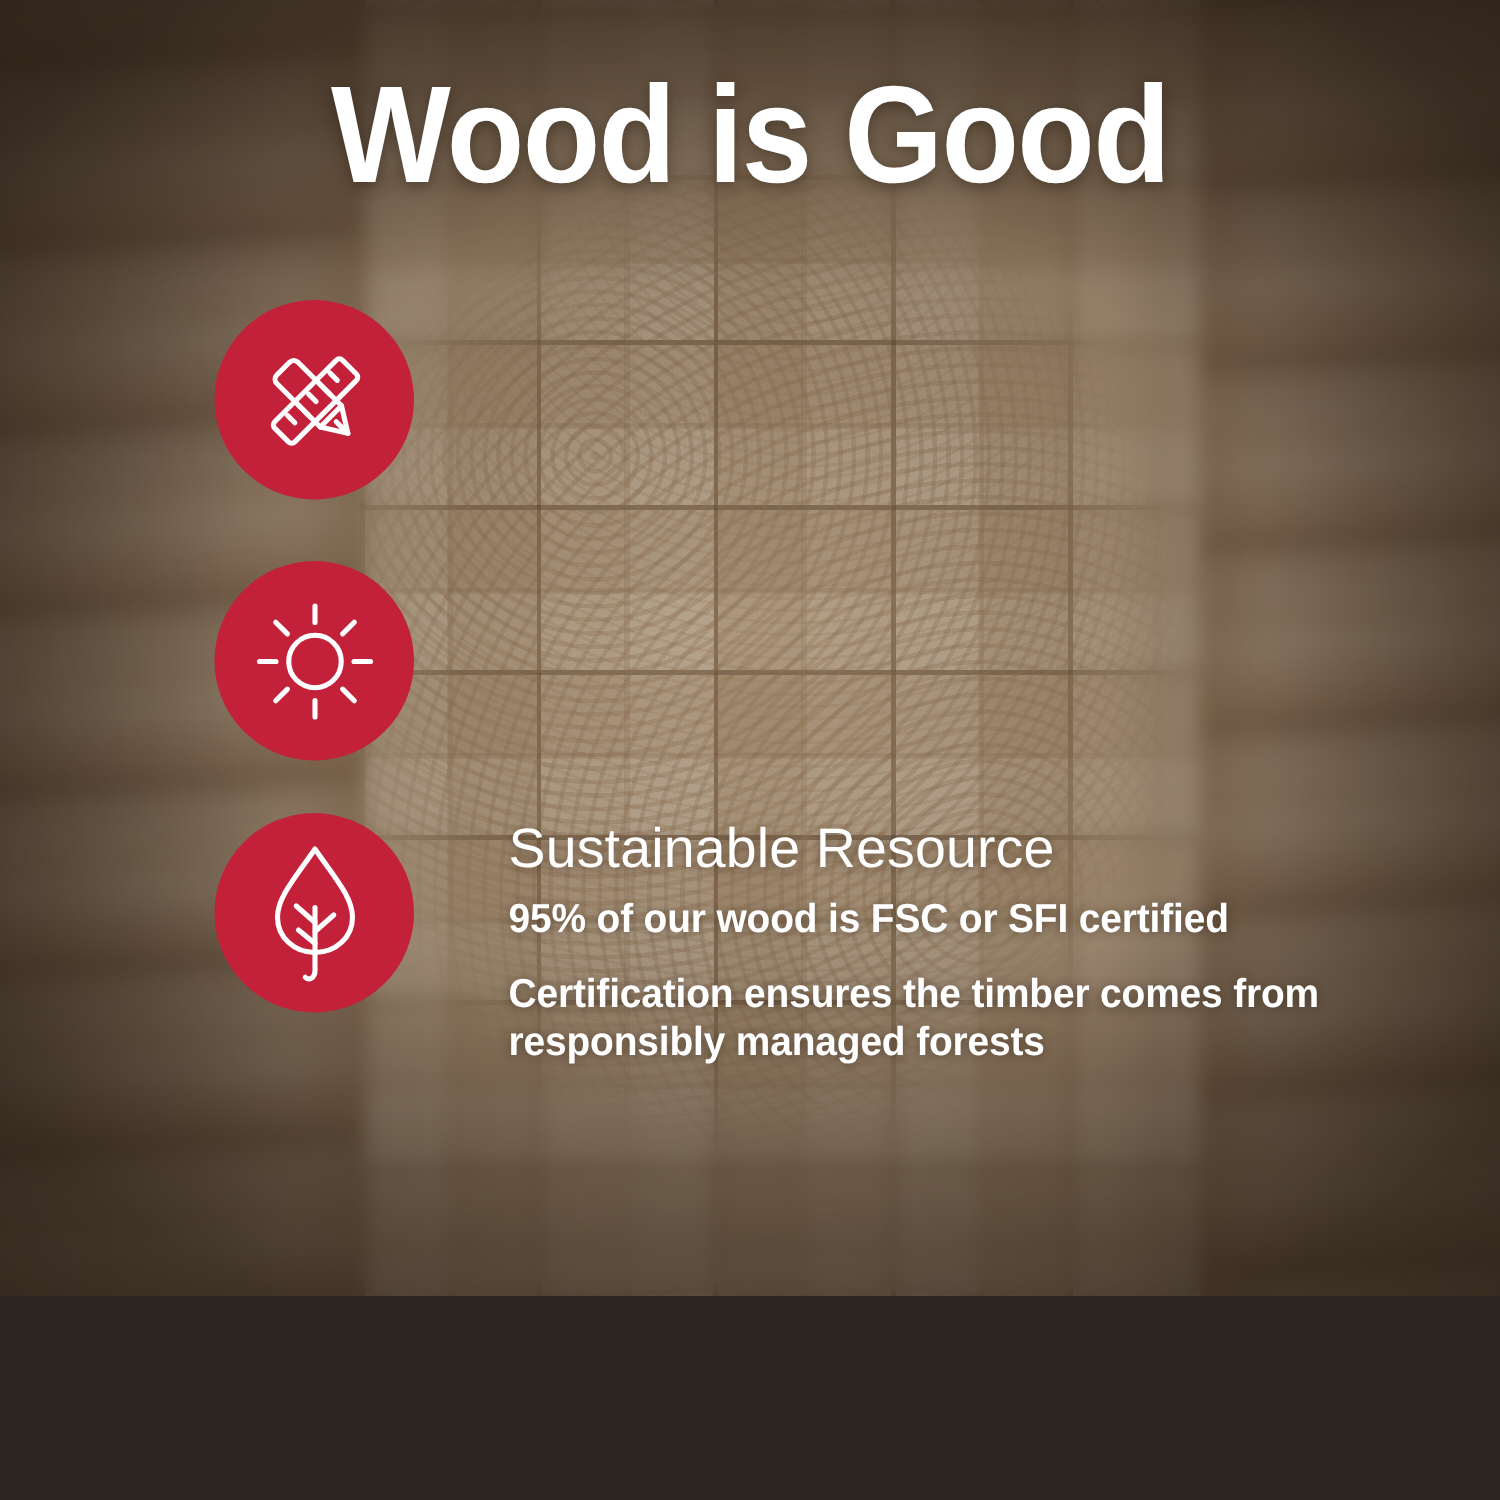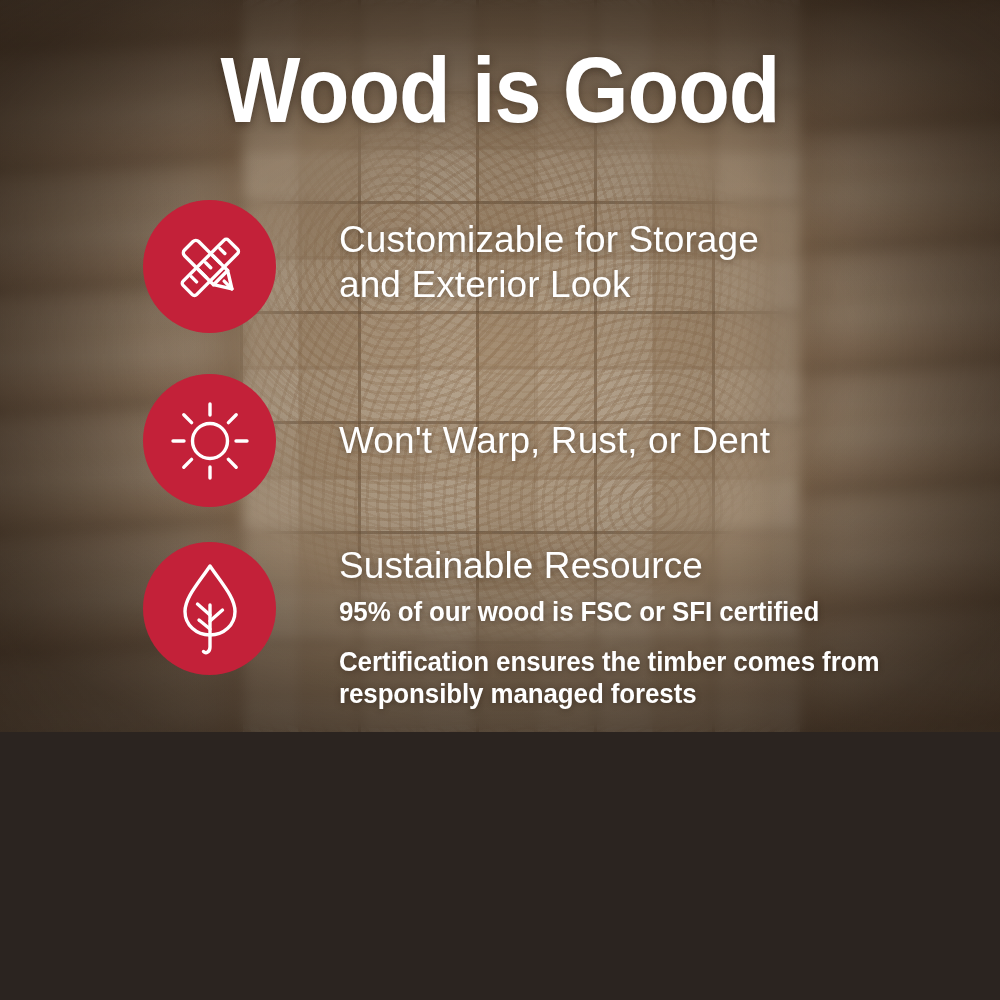--- a/index.html
+++ b/index.html
@@ -4,21 +4,21 @@
 <title>Wood is Good</title>
 <style>
   html, body {
     margin: 0;
     padding: 0;
     background: #2b2420;
   }
   #poster {
     position: relative;
     width: 1000px;
-    height: 732px;
+    height: 864px;
     overflow: hidden;
     font-family: "Liberation Sans", sans-serif;
     background: #b91c1c;
     user-select: none;
   }
 
   
   .bg-layer { position:absolute; inset:0; }
 
   
@@ -206,51 +206,40 @@
               </g>
               <g transform="rotate(-45 40 40)">
 
                 <path d="M34 10 h12 a4 4 0 0 1 4 4 v41 l-10 16 l-10 -16 v-41 a4 4 0 0 1 4 -4 z"></path>
                 <path d="M30 55 h20"></path>
                 <path d="M40 60 v11"></path>
               </g>
             </svg>
           </span>
         </div>
-        <div class="row-text">
-          <div class="headline two-line">
-            <div>Customizable for Storage</div>
-            <div>and Exterior Look</div>
-          </div>
-        </div>
       </div>
 
       <div class="row row-2">
         <div class="badge">
           <span>
             <svg width="82" height="82" viewBox="0 0 82 82" fill="none" stroke="#ffffff" stroke-width="3.4" stroke-linecap="round">
               <circle cx="41" cy="41" r="17.5"></circle>
               <g>
                 <path d="M41 4 v11"></path>
                 <path d="M41 67 v11"></path>
                 <path d="M4 41 h11"></path>
                 <path d="M67 41 h11"></path>
                 <path d="M14.8 14.8 l7.8 7.8"></path>
                 <path d="M59.4 59.4 l7.8 7.8"></path>
                 <path d="M67.2 14.8 l-7.8 7.8"></path>
                 <path d="M22.6 59.4 l-7.8 7.8"></path>
               </g>
             </svg>
           </span>
         </div>
-        <div class="row-text">
-          <div class="headline">
-            <div>Won't Warp, Rust, or Dent</div>
-          </div>
-        </div>
       </div>
 
 
       <div class="row row-4">
         <div class="badge">
           <span>
             <svg width="70" height="96" viewBox="0 0 70 96" fill="none" stroke="#ffffff" stroke-width="3.4" stroke-linecap="round" stroke-linejoin="round">
               <path d="M35 5 C48 24 60 37 60 50.5 C60 64 48.8 74 35 74 C21.2 74 10 64 10 50.5 C10 37 22 24 35 5 z"></path>
               <path d="M35 44 V86 C35 91 31 93 28.5 90.5"></path>
               <path d="M35 54 L22.5 43"></path>

